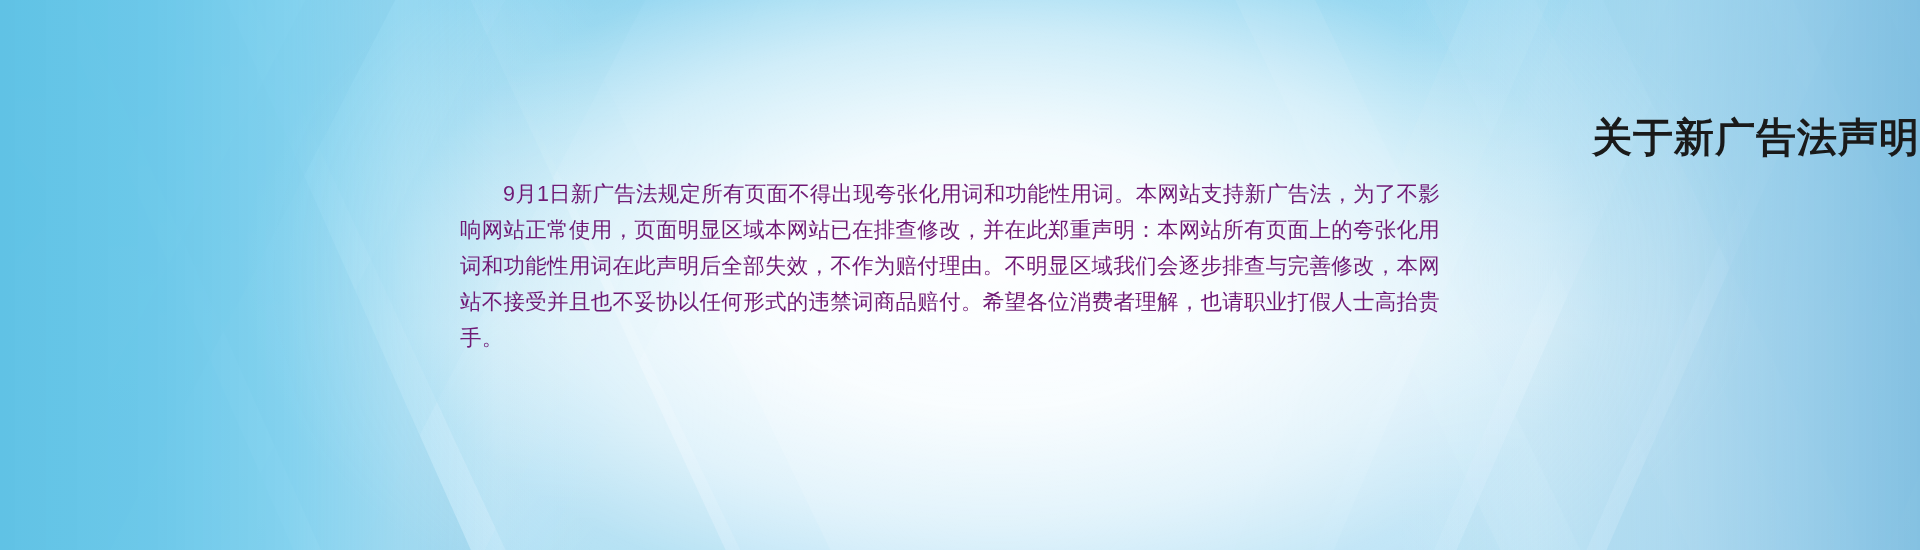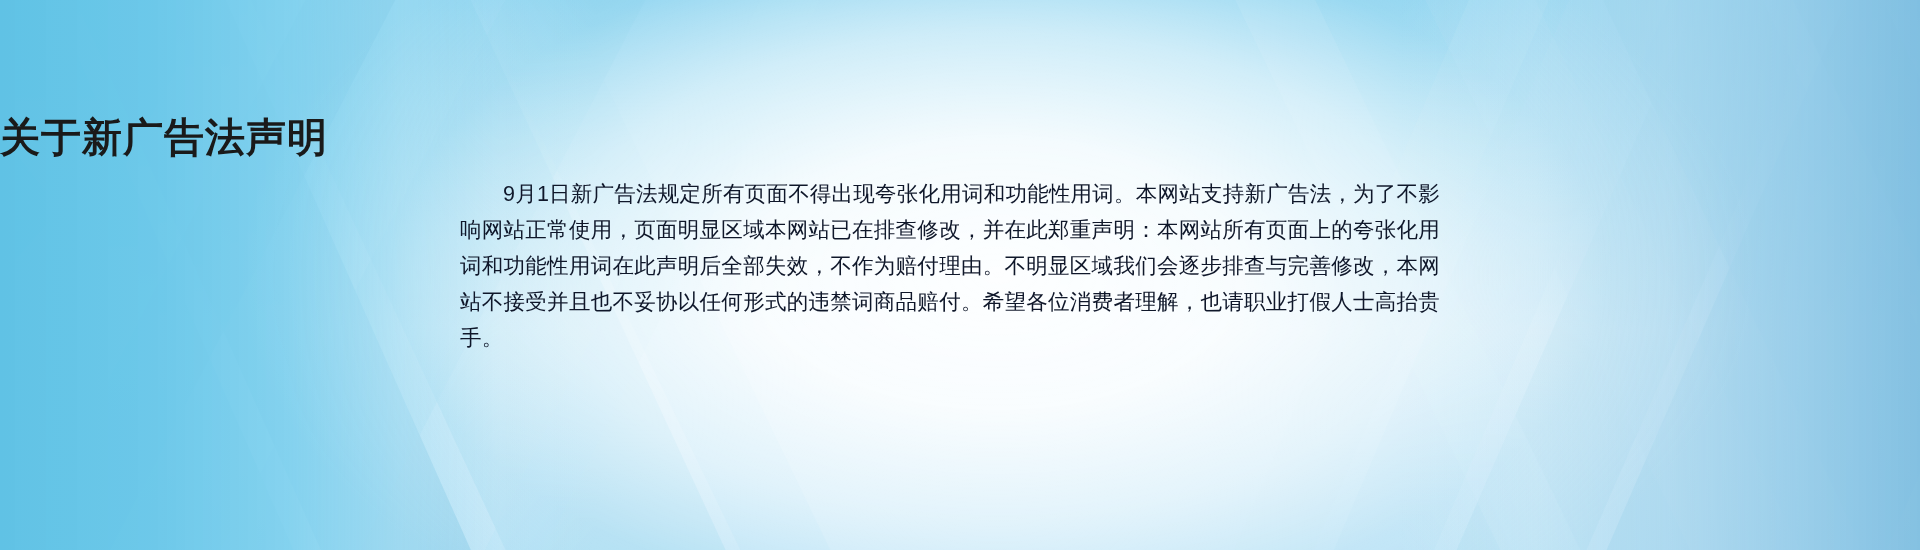--- a/index.html
+++ b/index.html
@@ -68,44 +68,44 @@
 
   
   .facets {
     position: absolute;
     inset: -260px -120px;
   }
 
   .title-wrap {
     position: absolute;
     left: 0;
-    right: 8px;
+    right: 0;
     top: 86px;
-    text-align: left;
+    text-align: right;
   }
   .title {
     display: inline-block;
     font-size: 40px;
     font-weight: 700;
     letter-spacing: 1px;
     color: #1a1a1a;
     line-height: 1.2;
   }
 
   .body-wrap {
     position: absolute;
     left: 460px;
     top: 176px;
     width: 980px;
   }
   .para {
     margin: 0;
     font-size: 21.5px;
     line-height: 36px;
-    color: #0f172a;
+    color: #701a75;
     text-align: justify;
     letter-spacing: 0.2px;
   }
   .para.indent {
     text-indent: 2em;
   }
 </style>
 </head>
 <body>
 

